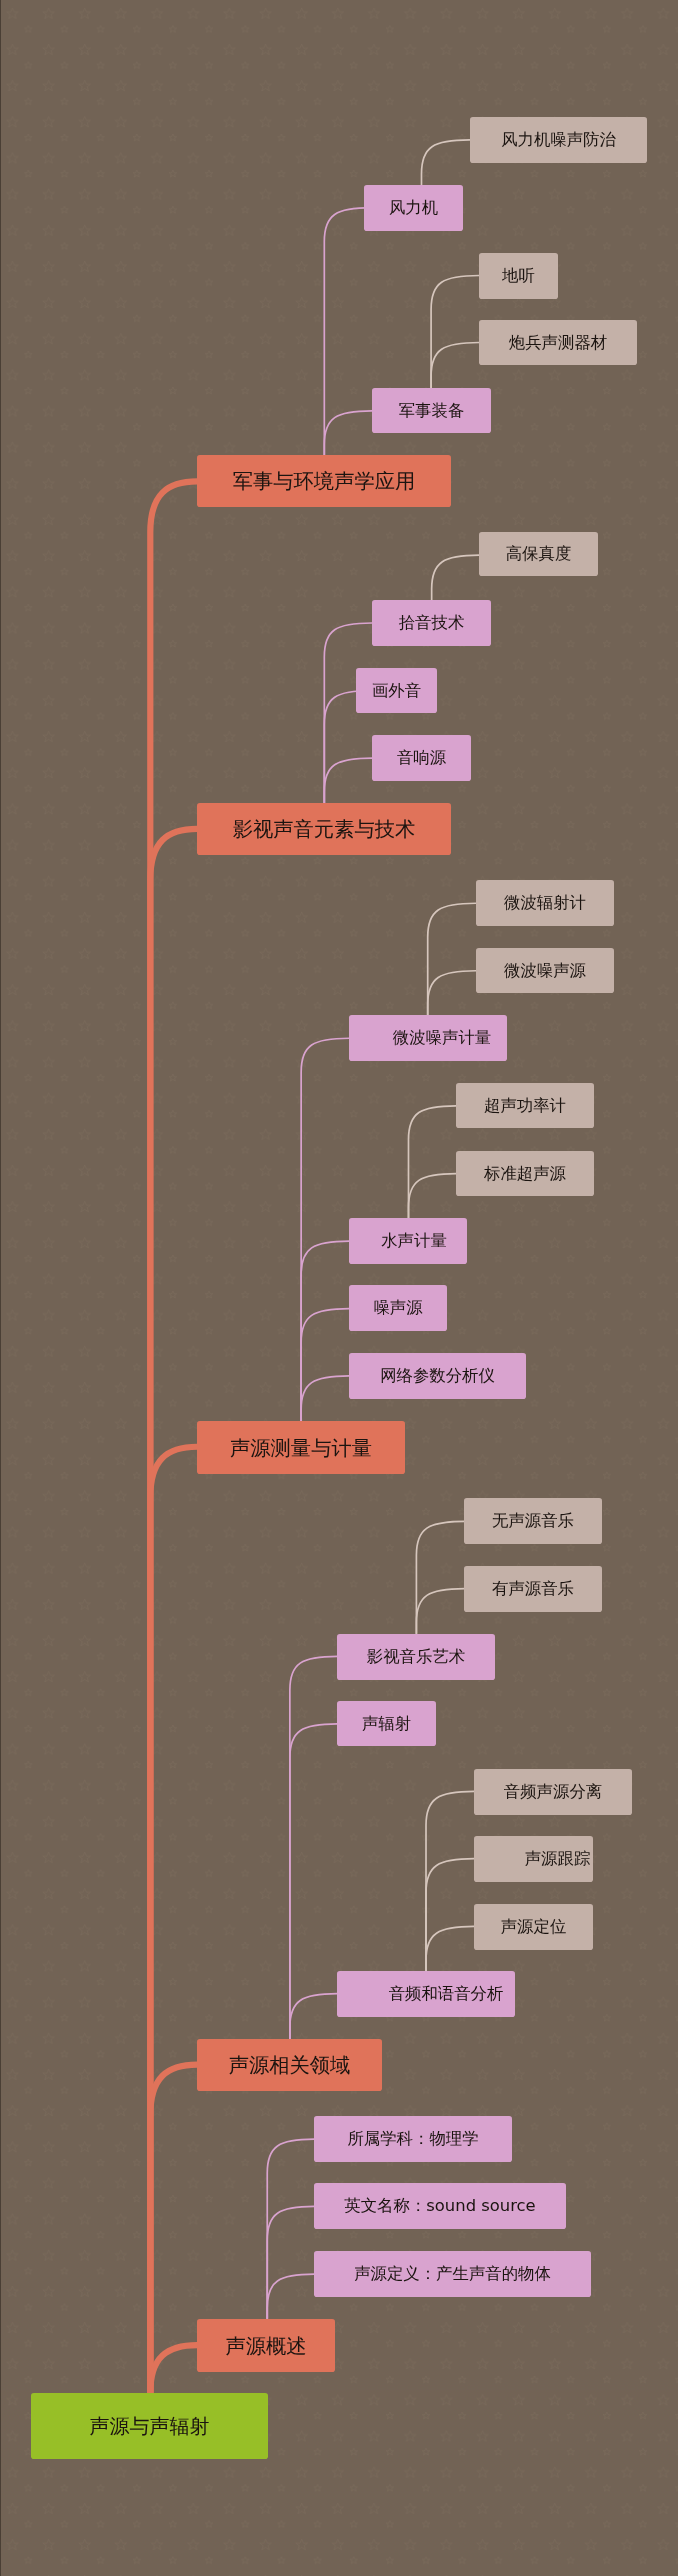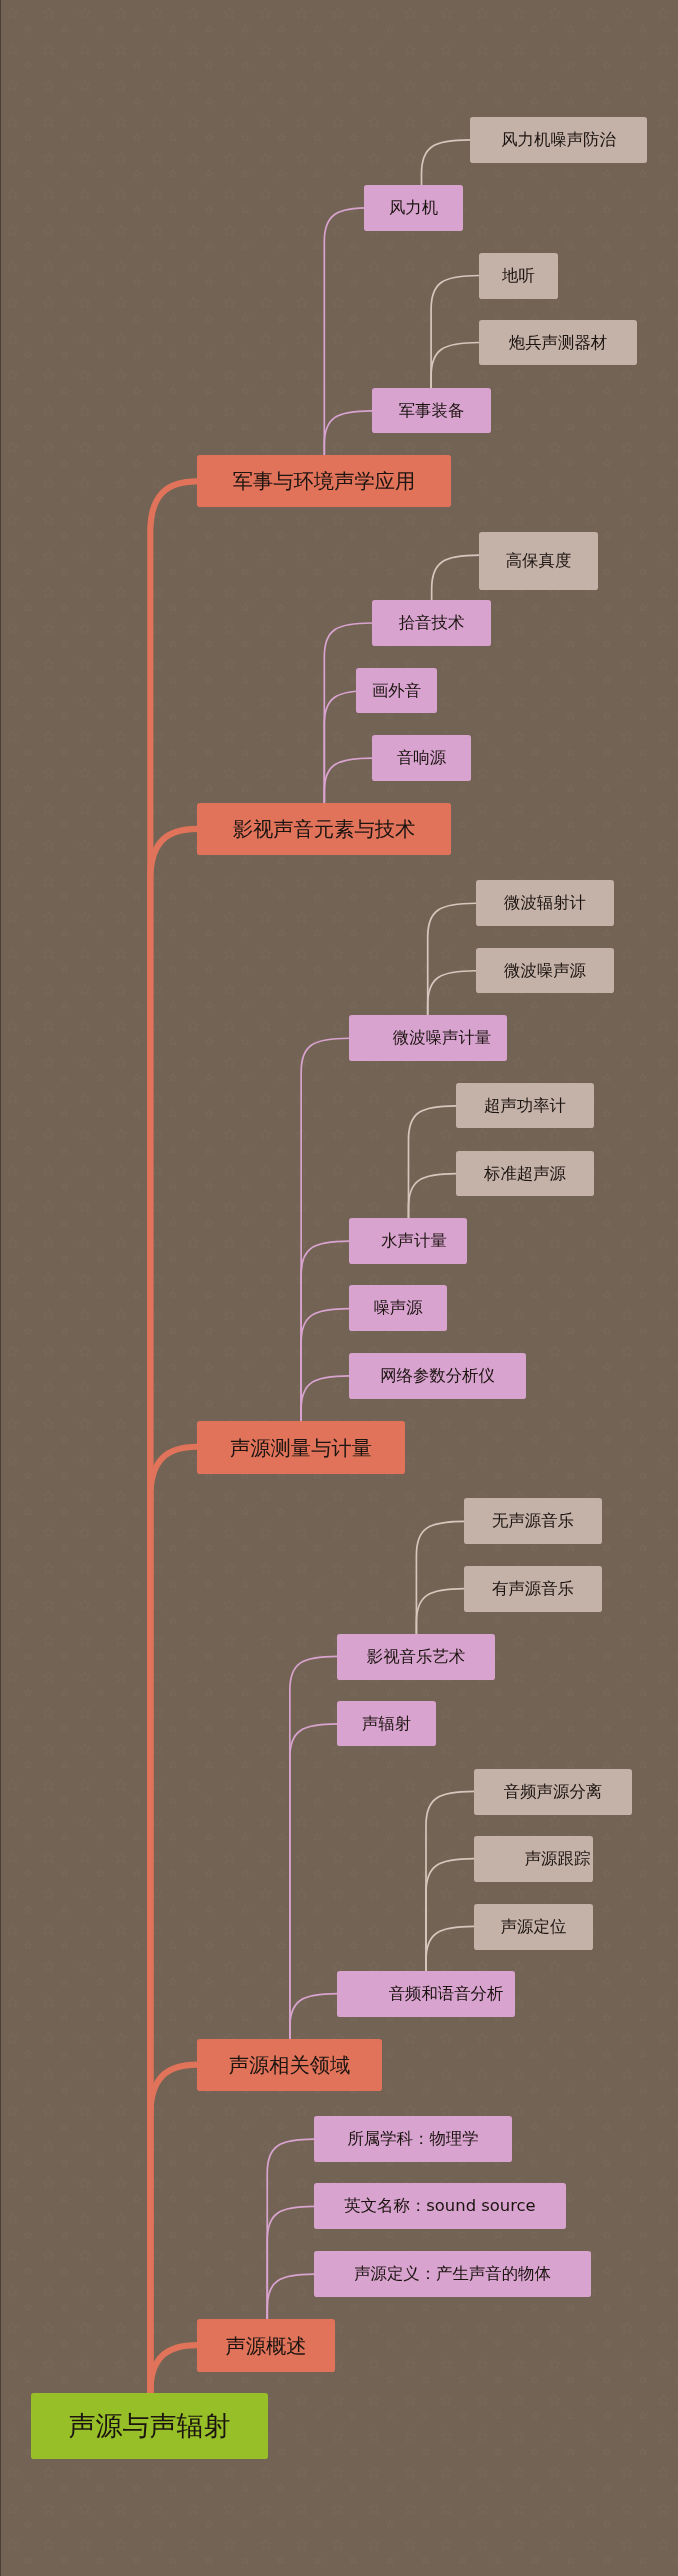--- a/index.html
+++ b/index.html
@@ -11,21 +11,21 @@
   #stars {
     position: absolute; left: 0; top: 0; width: 678px; height: 2576px;
     pointer-events: none;
   }
   #links { position: absolute; left: 0; top: 0; width: 678px; height: 2576px; pointer-events: none; }
   .node {
     position: absolute; box-sizing: border-box;
     display: flex; align-items: center; justify-content: center;
     border-radius: 2.8px; color: #1b1410; white-space: nowrap; cursor: pointer;
   }
-  .node.root { background: #97bf27; font-size: 27px; }
+  .node.root { background: #97bf27; font-size: 20px; }
   .node.l1 { background: #e0735a; font-size: 20.3px; }
   .node.l2 { background: #d9a3cf; font-size: 16.4px; }
   .node.l3 { background: #c4b1a8; font-size: 16.4px; }
   .frame-left { position: absolute; left: 0; top: 0; width: 1.1px; height: 2576px; background: #4a3f35; }
 </style>
 </head>
 <body>
 
 <svg id="stars" xmlns="http://www.w3.org/2000/svg" viewBox="0 0 1200 4559" width="678" height="2576">
   <defs>
@@ -77,21 +77,21 @@
 <div id="map">
   <div class="node root" style="left: 31px; top: 2393px; width: 237px; height: 66px;">声源与声辐射</div>
 <div class="node l1" style="left: 197px; top: 455px; width: 254px; height: 52px;">军事与环境声学应用</div>
     <div class="node l2" style="left: 364px; top: 185px; width: 99px; height: 46px;">风力机</div>
     <div class="node l3" style="left: 470px; top: 117px; width: 177px; height: 46px;">风力机噪声防治</div>
     <div class="node l2" style="left: 372px; top: 388px; width: 119px; height: 45px;">军事装备</div>
     <div class="node l3" style="left: 479px; top: 253px; width: 79px; height: 46px;">地听</div>
     <div class="node l3" style="left: 479px; top: 320px; width: 158px; height: 45px;">炮兵声测器材</div>
     <div class="node l1" style="left: 197px; top: 803px; width: 254px; height: 52px;">影视声音元素与技术</div>
     <div class="node l2" style="left: 372px; top: 600px; width: 119px; height: 46px;">拾音技术</div>
-    <div class="node l3" style="left: 479px; top: 532px; width: 119px; height: 58px;">高保真度</div>
+    <div class="node l3" style="left: 479px; top: 532px; width: 119px; height: 44px;">高保真度</div>
     <div class="node l2" style="left: 356px; top: 668px; width: 81px; height: 45px;">画外音</div>
     <div class="node l2" style="left: 372px; top: 735px; width: 99px; height: 46px;">音响源</div>
     <div class="node l1" style="left: 197px; top: 1421px; width: 208px; height: 53px;">声源测量与计量</div>
     <div class="node l2" style="left: 349px; top: 1015px; width: 158px; height: 46px; padding-left: 28px;">微波噪声计量</div>
     <div class="node l3" style="left: 476px; top: 880px; width: 138px; height: 46px;">微波辐射计</div>
     <div class="node l3" style="left: 476px; top: 948px; width: 138px; height: 45px;">微波噪声源</div>
     <div class="node l2" style="left: 349px; top: 1218px; width: 118px; height: 46px; padding-left: 12px;">水声计量</div>
     <div class="node l3" style="left: 456px; top: 1083px; width: 138px; height: 45px;">超声功率计</div>
     <div class="node l3" style="left: 456px; top: 1151px; width: 138px; height: 45px;">标准超声源</div>
     <div class="node l2" style="left: 349px; top: 1285px; width: 98px; height: 46px;">噪声源</div>

